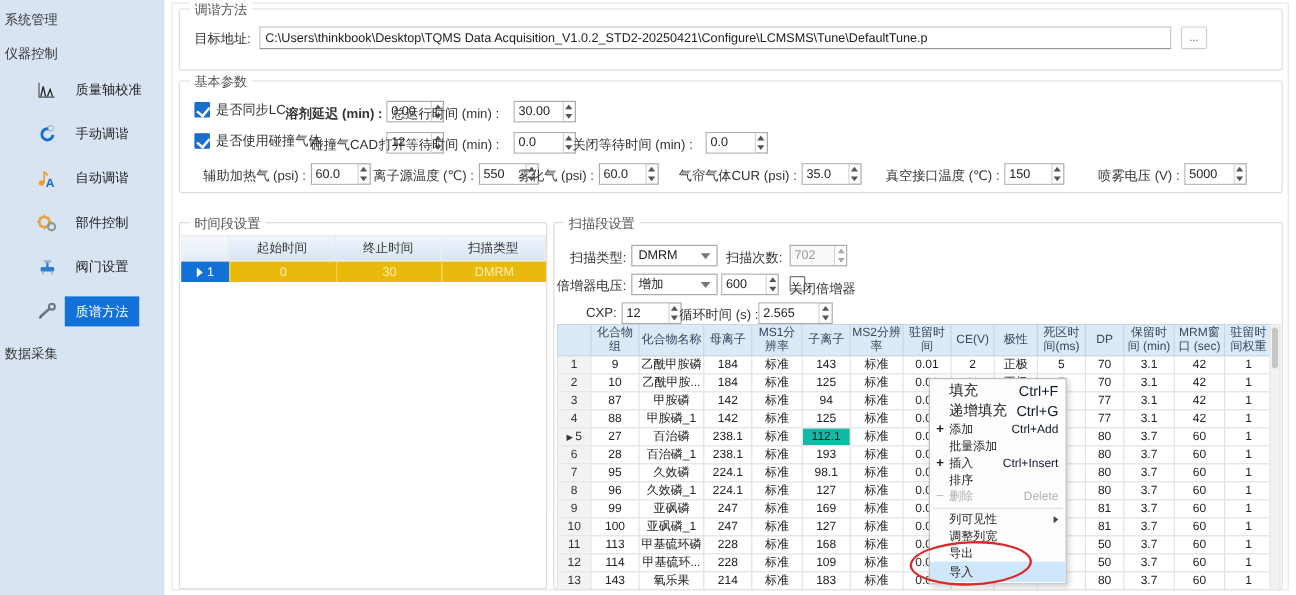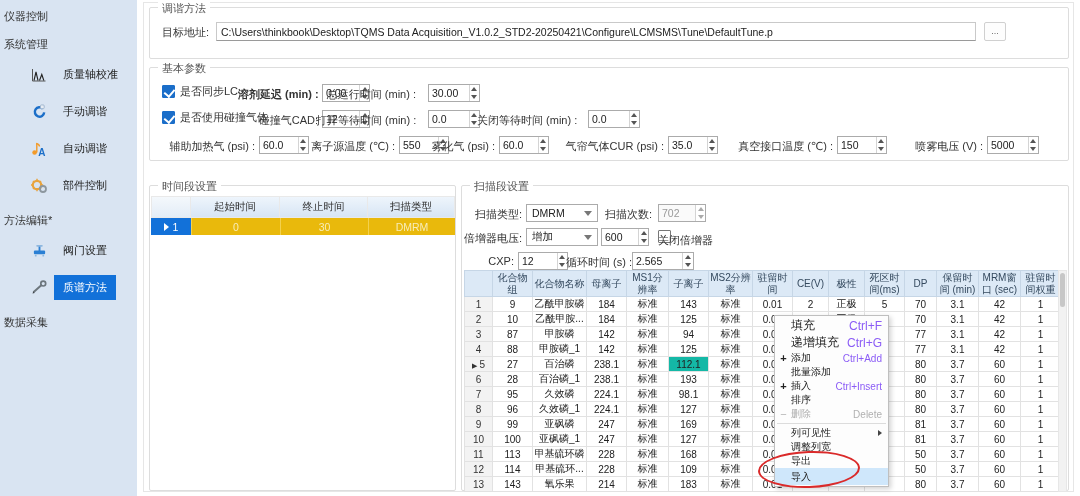--- a/index.html
+++ b/index.html
@@ -87,39 +87,39 @@
   .selarrow { font-size:7px; margin-right:2px; }
 
   .vscroll { position:absolute; right:1px; top:84px; width:9px; height:222px; background:#f2f2f2; border:1px solid #e7e7e7; }
   .vscroll .thumb { position:absolute; left:1px; top:2px; width:5px; height:34px; background:#c7c7c7; border-radius:3px; }
 
   
   .ctxmenu { position:absolute; left:774px; top:315px; width:115px; background:#fdfdfd;
     border:1px solid #bfbfbf; box-shadow:2px 2px 5px rgba(0,0,0,0.18); z-index:30; padding:1px 0; }
   .mi { position:relative; display:flex; align-items:center; height:14px; padding:0 6px 0 16px; font-size:10px; color:#222; cursor:pointer; }
   .mi.large { height:17px; font-size:12px; }
-  .mi .sc { margin-left:auto; font-size:inherit; color:#8b5cf6; }
+  .mi .sc { margin-left:auto; font-size:inherit; color:#0f172a; }
   .mi.disabled, .mi.disabled .sc { color:#b0b0b0; }
   .mi .gut { position:absolute; left:3px; width:11px; text-align:center; font-weight:bold; font-size:11px; color:#222; }
   .mi.disabled .gut { color:#b5b5b5; font-weight:normal; }
   .mi .subarr { margin-left:auto; width:0; height:0; border-top:3.5px solid transparent; border-bottom:3.5px solid transparent; border-left:4px solid #444; }
   .mi.hilite { background:#cfe7fb; height:17px; }
   .msep { height:1px; background:#dcdcdc; margin:2px 2px; }
 
   .red-ellipse { position:absolute; left:758px; top:451px; width:102px; height:37px;
     border:2.5px solid #da2a2a; border-radius:50%; transform:rotate(-2deg); z-index:40; pointer-events:none; }
 </style>
 </head>
 <body>
 
 <div class="stage">
 
   <div class="sidebar" id="sidebar">
+      <div class="side-section">系统管理</div>
       <div class="side-section">仪器控制</div>
-      <div class="side-section">系统管理</div>
       <div class="side-item">
         <span class="ic">
           <svg width="16" height="16" viewBox="0 0 16 16">
             <path d="M1.5 2v12h13" stroke="#555" stroke-width="1" fill="none"></path>
             <path d="M3 13.5 5 5l2 8.5M8.5 13.5 10.8 7.5l2 6" stroke="#222" stroke-width="1.1" fill="none"></path>
           </svg>
         </span>
         <span class="lbl">质量轴校准</span>
       </div>
       <div class="side-item">
@@ -145,21 +145,20 @@
       <div class="side-item">
         <span class="ic">
           <svg width="17" height="16" viewBox="0 0 17 16">
             <circle cx="6" cy="7" r="4.2" fill="none" stroke="#e8a33d" stroke-width="2.2"></circle>
             <path d="M6 .8v2M6 11.2v2M-.2 7h2M10.2 7h2M2 3l1.4 1.4M8.6 9.6 10 11M10 3 8.6 4.4M3.4 9.6 2 11" stroke="#e8a33d" stroke-width="1.4"></path>
             <circle cx="12" cy="11" r="3" fill="none" stroke="#8d979f" stroke-width="1.8"></circle>
           </svg>
         </span>
         <span class="lbl">部件控制</span>
       </div>
-      <div class="side-section">方法编辑*</div>
       <div class="side-item">
         <span class="ic">
           <svg width="15" height="15" viewBox="0 0 16 16">
             <rect x="2" y="8" width="12" height="4" rx="1" fill="#2b7fd4"></rect>
             <rect x="7" y="3" width="2" height="6" fill="#2b7fd4"></rect>
             <rect x="4.5" y="2" width="7" height="2" rx="1" fill="#8fb7de"></rect>
             <circle cx="4" cy="13.5" r="1" fill="#8fb7de"></circle>
             <circle cx="12" cy="13.5" r="1" fill="#8fb7de"></circle>
           </svg>
         </span>

